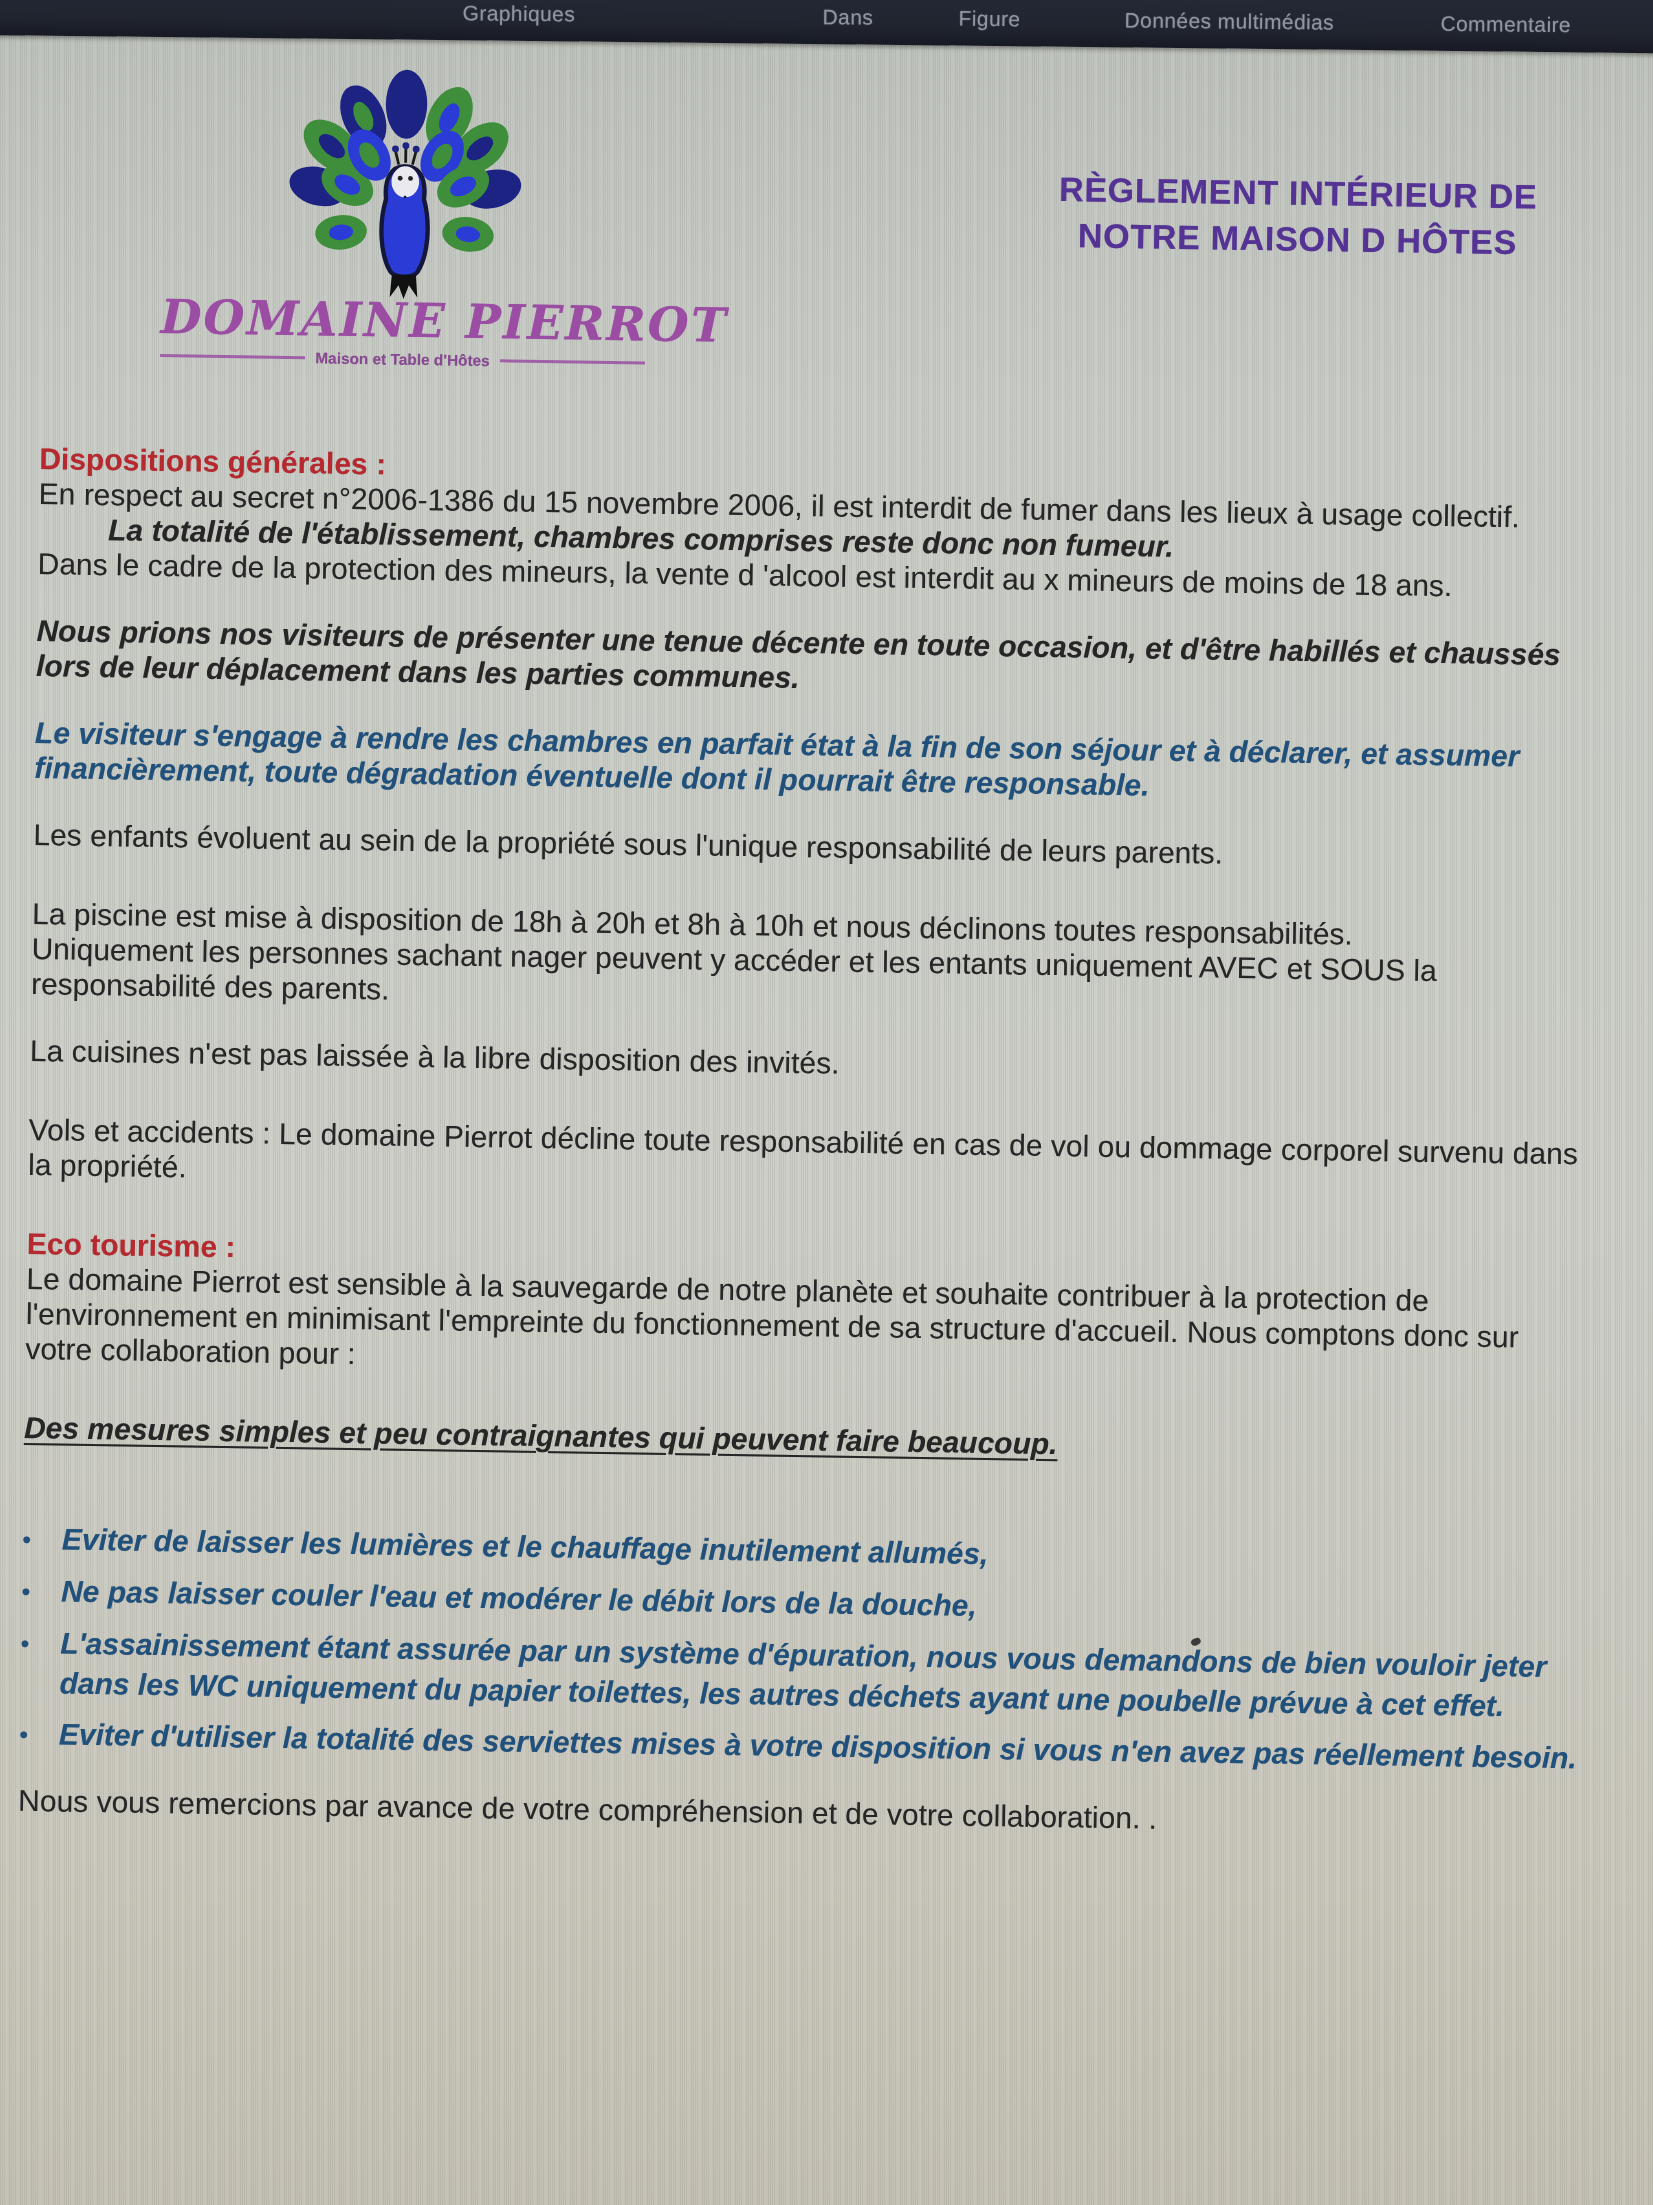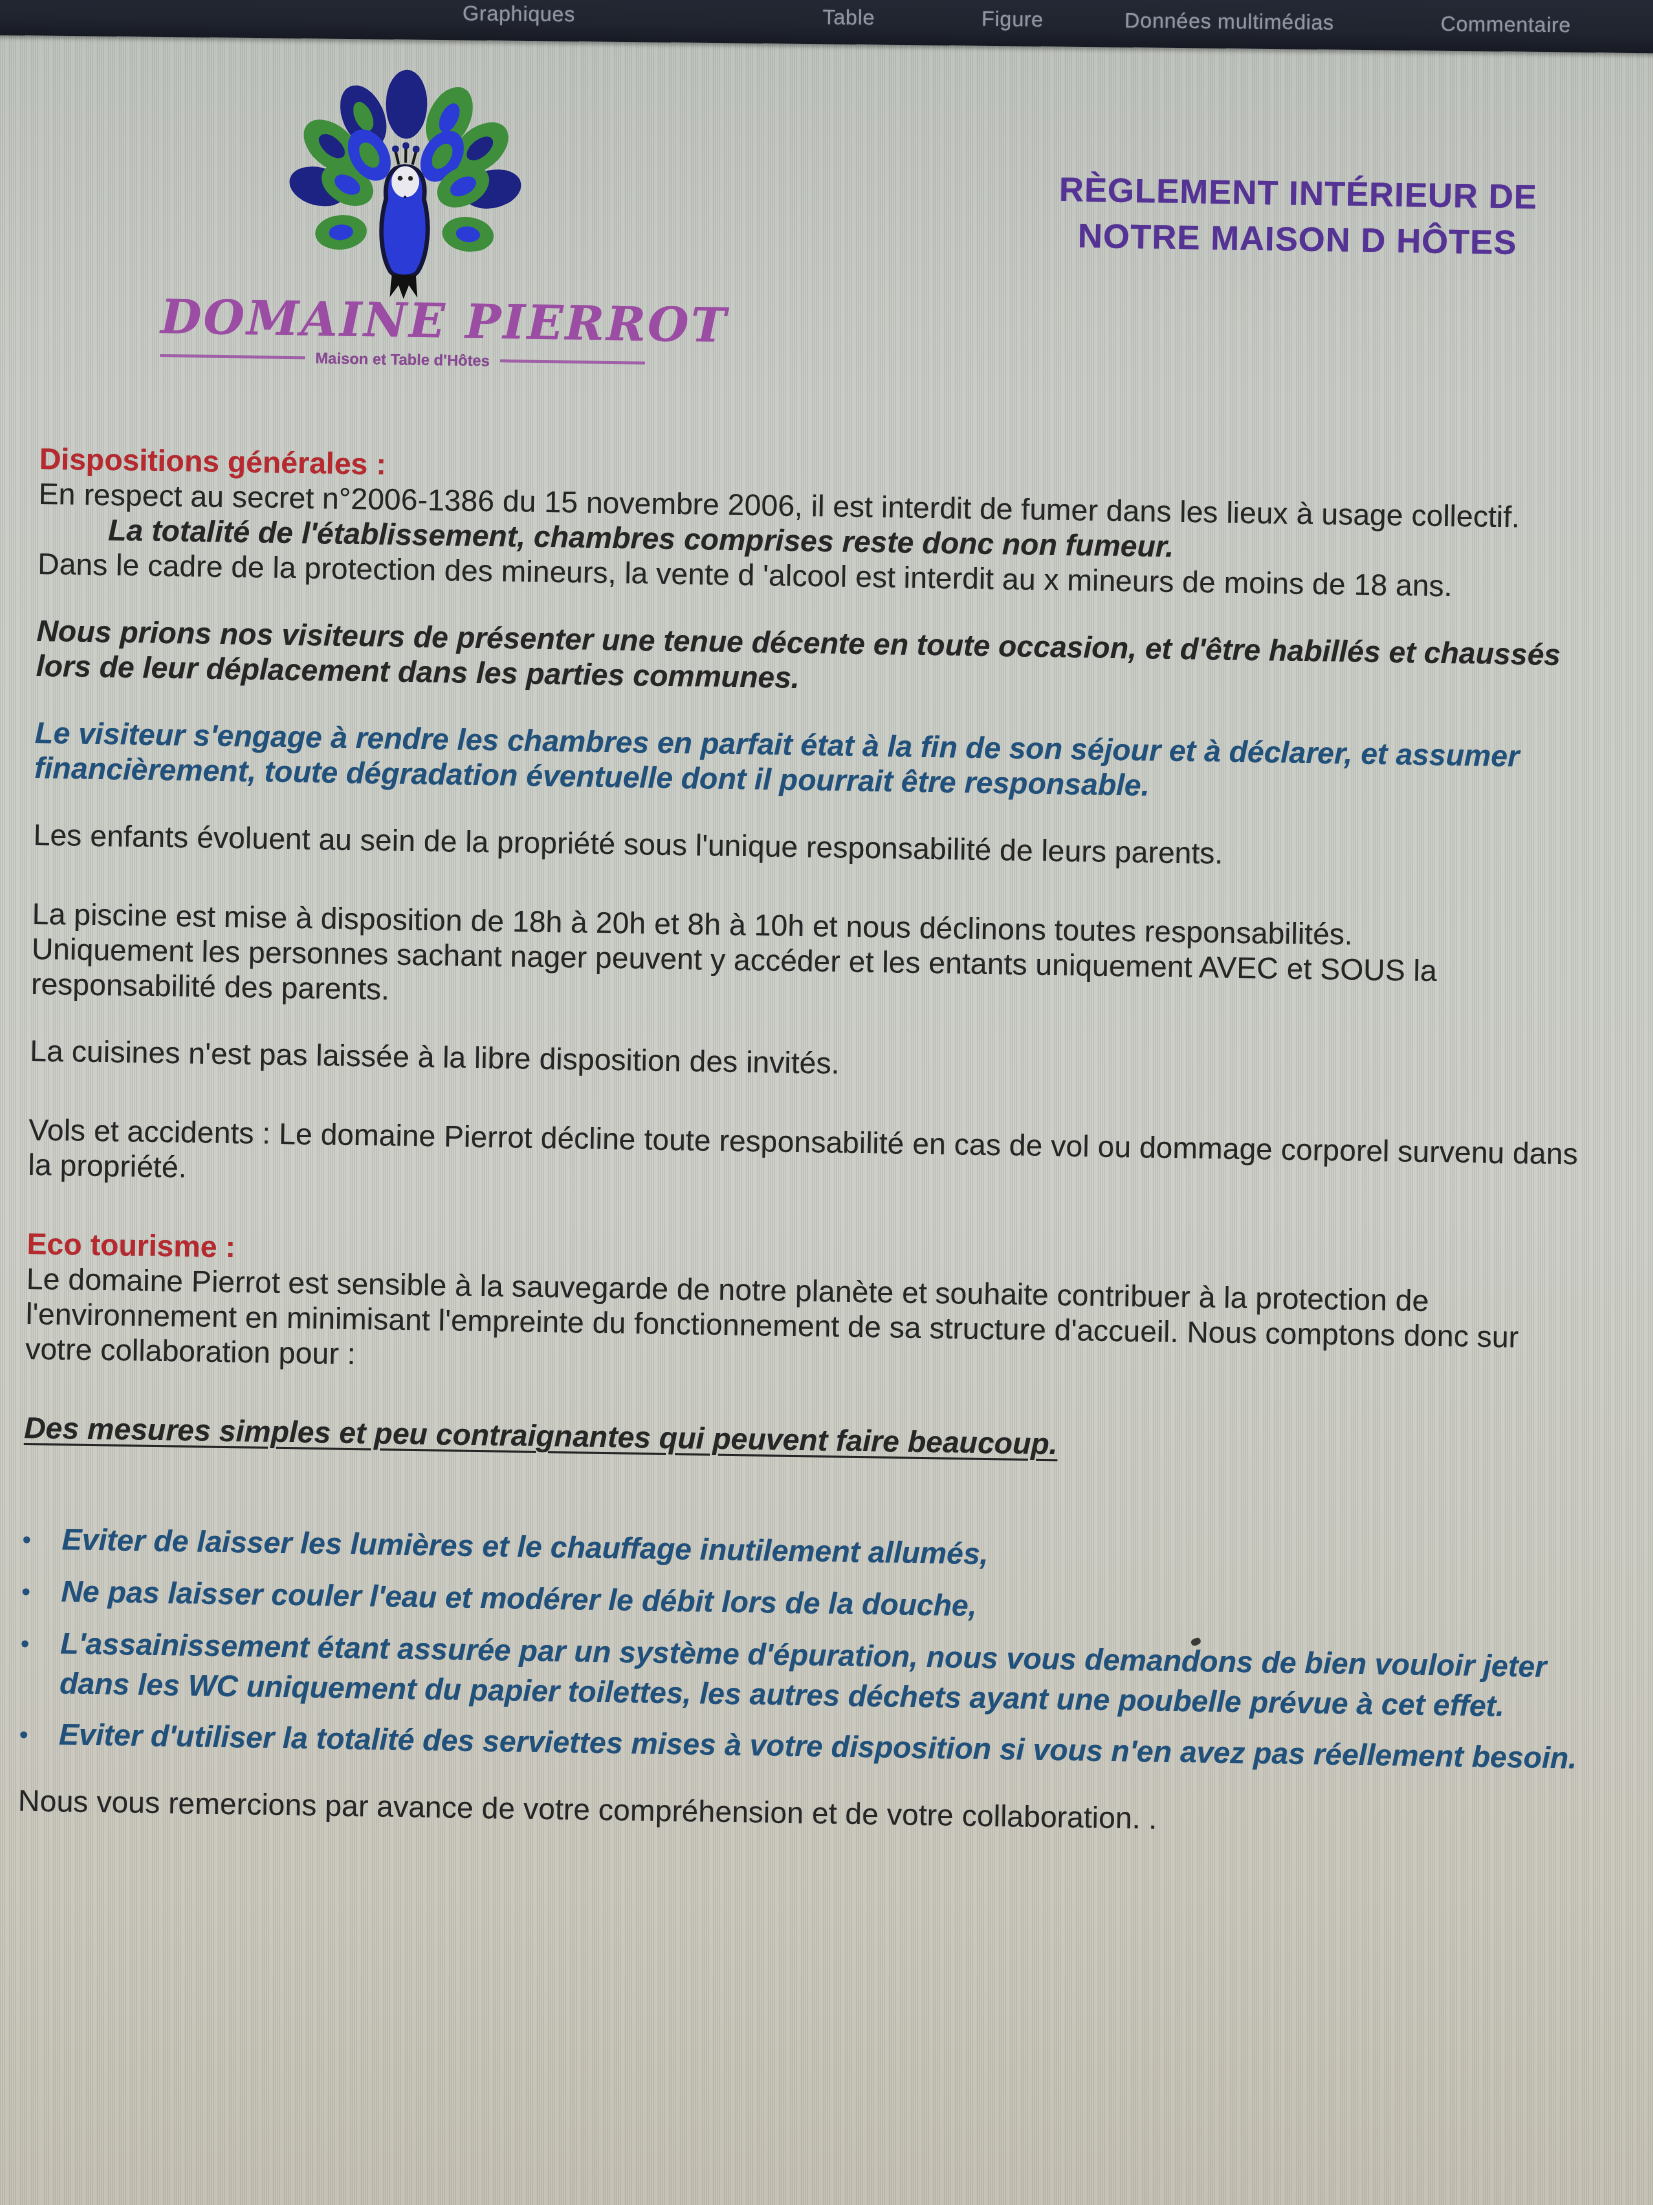--- a/index.html
+++ b/index.html
@@ -59,22 +59,22 @@
   .bullet-row{display:flex;gap:22px;margin-bottom:11.8px;line-height:40px;}
   .bullet-glyph{color:#20517c;flex:0 0 17.6px;font-size:25px;}
   .bullet-text{flex:1;}
   .speck{position:absolute;width:9.6px;height:7.4px;background:#3a3a38;border-radius:50%;transform:rotate(-25deg);}
 </style>
 </head>
 <body>
 
 <div class="menubar">
   <span class="menu-item" style="left:485px">Graphiques</span>
-  <span class="menu-item" style="left:845px">Table</span>
-  <span class="menu-item" style="left:1004px">Figure</span>
+  <span class="menu-item" style="left:845px">Dans</span>
+  <span class="menu-item" style="left:981px">Figure</span>
   <span class="menu-item" style="left:1147px">Données multimédias</span>
   <span class="menu-item" style="left:1463px">Commentaire</span>
 </div>
 
 <div class="doc">
 
   <div class="logo">
     <svg width="345" height="235" viewBox="0 0 200 136">
 
       <g transform="rotate(-76,100,82)">

